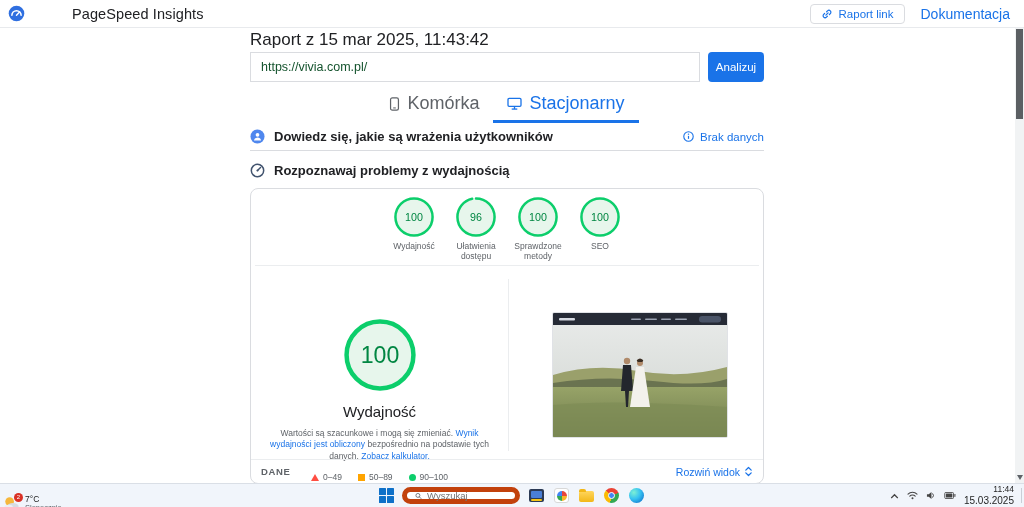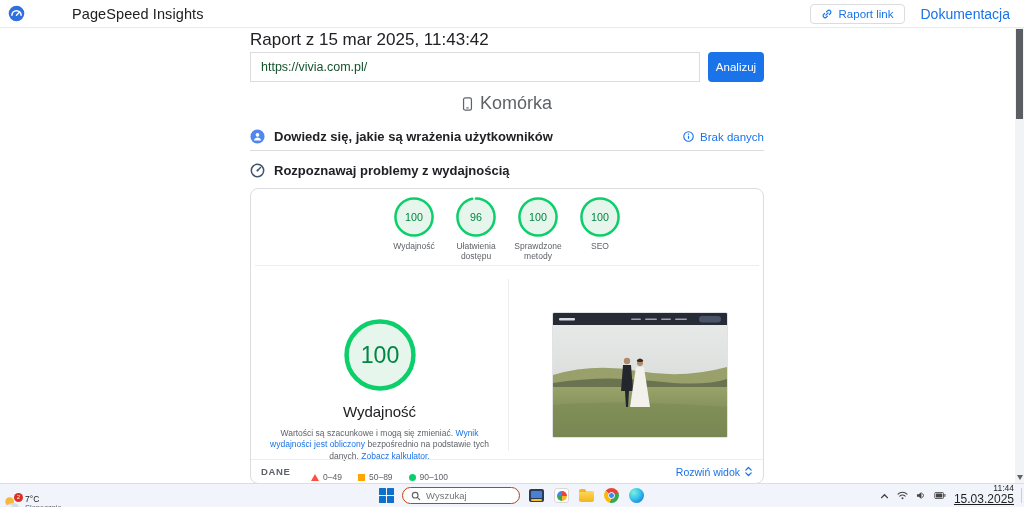--- a/index.html
+++ b/index.html
@@ -90,21 +90,21 @@
                    background:#d93025; color:#fff; font-size:6px; line-height:9px; text-align:center; }
   .weather-text { line-height:1.1; }
   .weather-temp { font-size:8.5px; color:#1f1f1f; }
   .weather-cond { font-size:7.5px; color:#5f6368; }
 
   .task-center { position:absolute; left:50%; top:0; bottom:0; transform:translateX(-50%);
                  display:flex; align-items:center; gap:8px; }
   .start-btn { width:15px; height:15px; display:grid; grid-template-columns:1fr 1fr; grid-template-rows:1fr 1fr;
                gap:1.5px; cursor:pointer; }
   .start-btn span { background:#0e70c8; border-radius:.5px; }
-  .search-pill { width:118px; height:17px; border-radius:9px; background:#fff; border:1px solid #c2410c;
+  .search-pill { width:118px; height:17px; border-radius:9px; background:#fff; border:5px solid #c2410c;
                  display:flex; align-items:center; gap:5px; padding:0 8px; cursor:text; }
   .search-pill input { border:none; outline:none; width:80px; font-size:9.5px; color:#444; background:transparent;
                        font-family:"Liberation Sans",sans-serif; }
   .task-icon { width:17px; height:17px; display:flex; align-items:center; justify-content:center; cursor:pointer; }
   .icon-monitor { width:15px; height:13px; background:#2b3a55; border-radius:2px; position:relative; }
   .icon-monitor::before { content:''; position:absolute; inset:2px 2px 4px 2px; background:#4a7fd6; border-radius:1px; }
   .icon-monitor::after { content:''; position:absolute; left:2px; right:2px; bottom:1px; height:2px; background:#f5c518; border-radius:1px; }
   .icon-photos { width:15px; height:15px; background:#fff; border:1px solid #d8d8d8; border-radius:3px;
                  display:flex; align-items:center; justify-content:center; }
   .icon-photos i { display:block; width:10px; height:10px; border-radius:50%;
@@ -115,21 +115,21 @@
   .icon-chrome { width:15px; height:15px; border-radius:50%; position:relative;
                  background:conic-gradient(from -50deg, #ea4335 0 33.3%, #34a853 33.3% 66.6%, #fbbc05 66.6% 100%); }
   .icon-chrome::after { content:''; position:absolute; inset:4px; background:#4285f4; border:1.5px solid #fff; border-radius:50%; }
   .icon-edge { width:15px; height:15px; border-radius:50%;
                background:radial-gradient(circle at 32% 30%, #7df0d4 0%, #35c1f1 45%, #0b62c4 100%); }
 
   .tray { position:absolute; right:10px; top:0; bottom:0; display:flex; align-items:center; gap:8px; }
   .tray-glyph { display:flex; align-items:center; justify-content:center; cursor:pointer; }
   .clock { text-align:right; line-height:1.15; cursor:pointer; }
   .clock-time { font-size:8.5px; color:#1f1f1f; }
-  .clock-date { font-size:12px; color:#1f1f1f;text-decoration:underline; }
+  .clock-date { font-size:10px; color:#1f1f1f; }
   .show-desktop { position:absolute; right:0; top:4px; bottom:4px; width:3px; border-left:1px solid #c9ced6; cursor:pointer; }
 </style>
 </head>
 <body>
 
 <div class="screen">
 
   <header class="topbar">
     <div class="logo">
       <svg width="17" height="17" viewBox="0 0 24 24">
@@ -163,20 +163,28 @@
       <button class="analyze-btn">Analizuj</button>
     </div>
 
     <div class="tabs">
       <div class="tab">
         <svg width="11" height="14" viewBox="0 0 12 16">
           <rect x="1.5" y="1" width="9" height="14" rx="2" fill="none" stroke="currentColor" stroke-width="1.4"></rect>
           <line x1="4.5" y1="12.5" x2="7.5" y2="12.5" stroke="currentColor" stroke-width="1.2"></line>
         </svg>
         <span>Komórka</span>
+      </div>
+      <div class="tab active">
+        <svg width="15" height="13" viewBox="0 0 16 14">
+          <rect x="1" y="1.5" width="14" height="8.5" rx="1.2" fill="none" stroke="currentColor" stroke-width="1.4"></rect>
+          <line x1="5" y1="13" x2="11" y2="13" stroke="currentColor" stroke-width="1.4"></line>
+          <line x1="8" y1="10" x2="8" y2="13" stroke="currentColor" stroke-width="1.4"></line>
+        </svg>
+        <span>Stacjonarny</span>
       </div>
     </div>
 
     <div class="ux-row">
       <svg width="15" height="15" viewBox="0 0 16 16">
         <circle cx="8" cy="8" r="7.5" fill="#4f87ee"></circle>
         <circle cx="8" cy="6.2" r="2" fill="#fff"></circle>
         <path d="M4.2 12.2 a3.9 3.9 0 0 1 7.6 0 z" fill="#fff"></path>
       </svg>
       <span class="section-title">Dowiedz się, jakie są wrażenia użytkowników</span>

